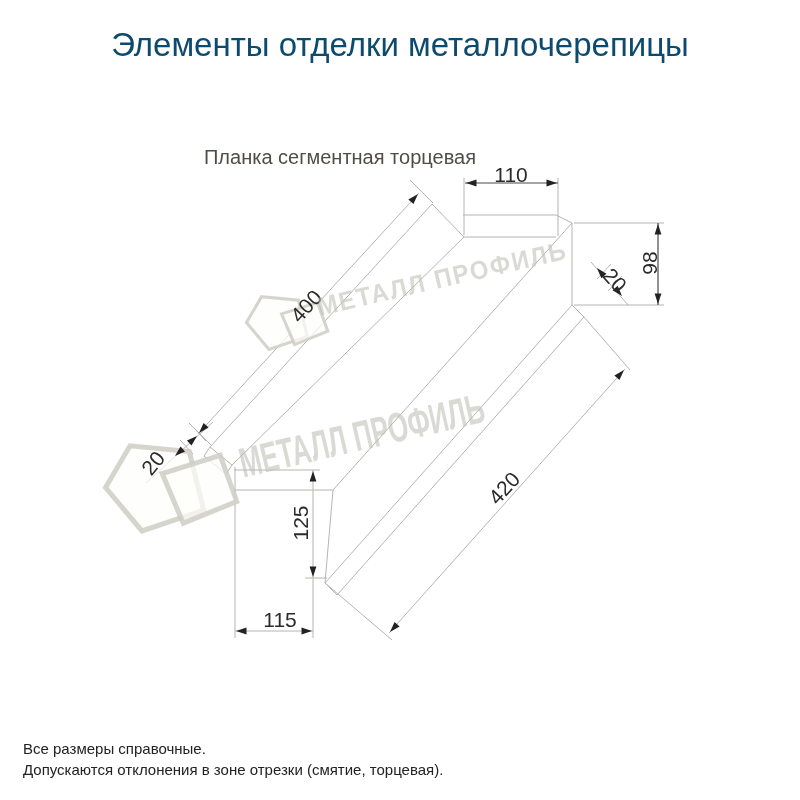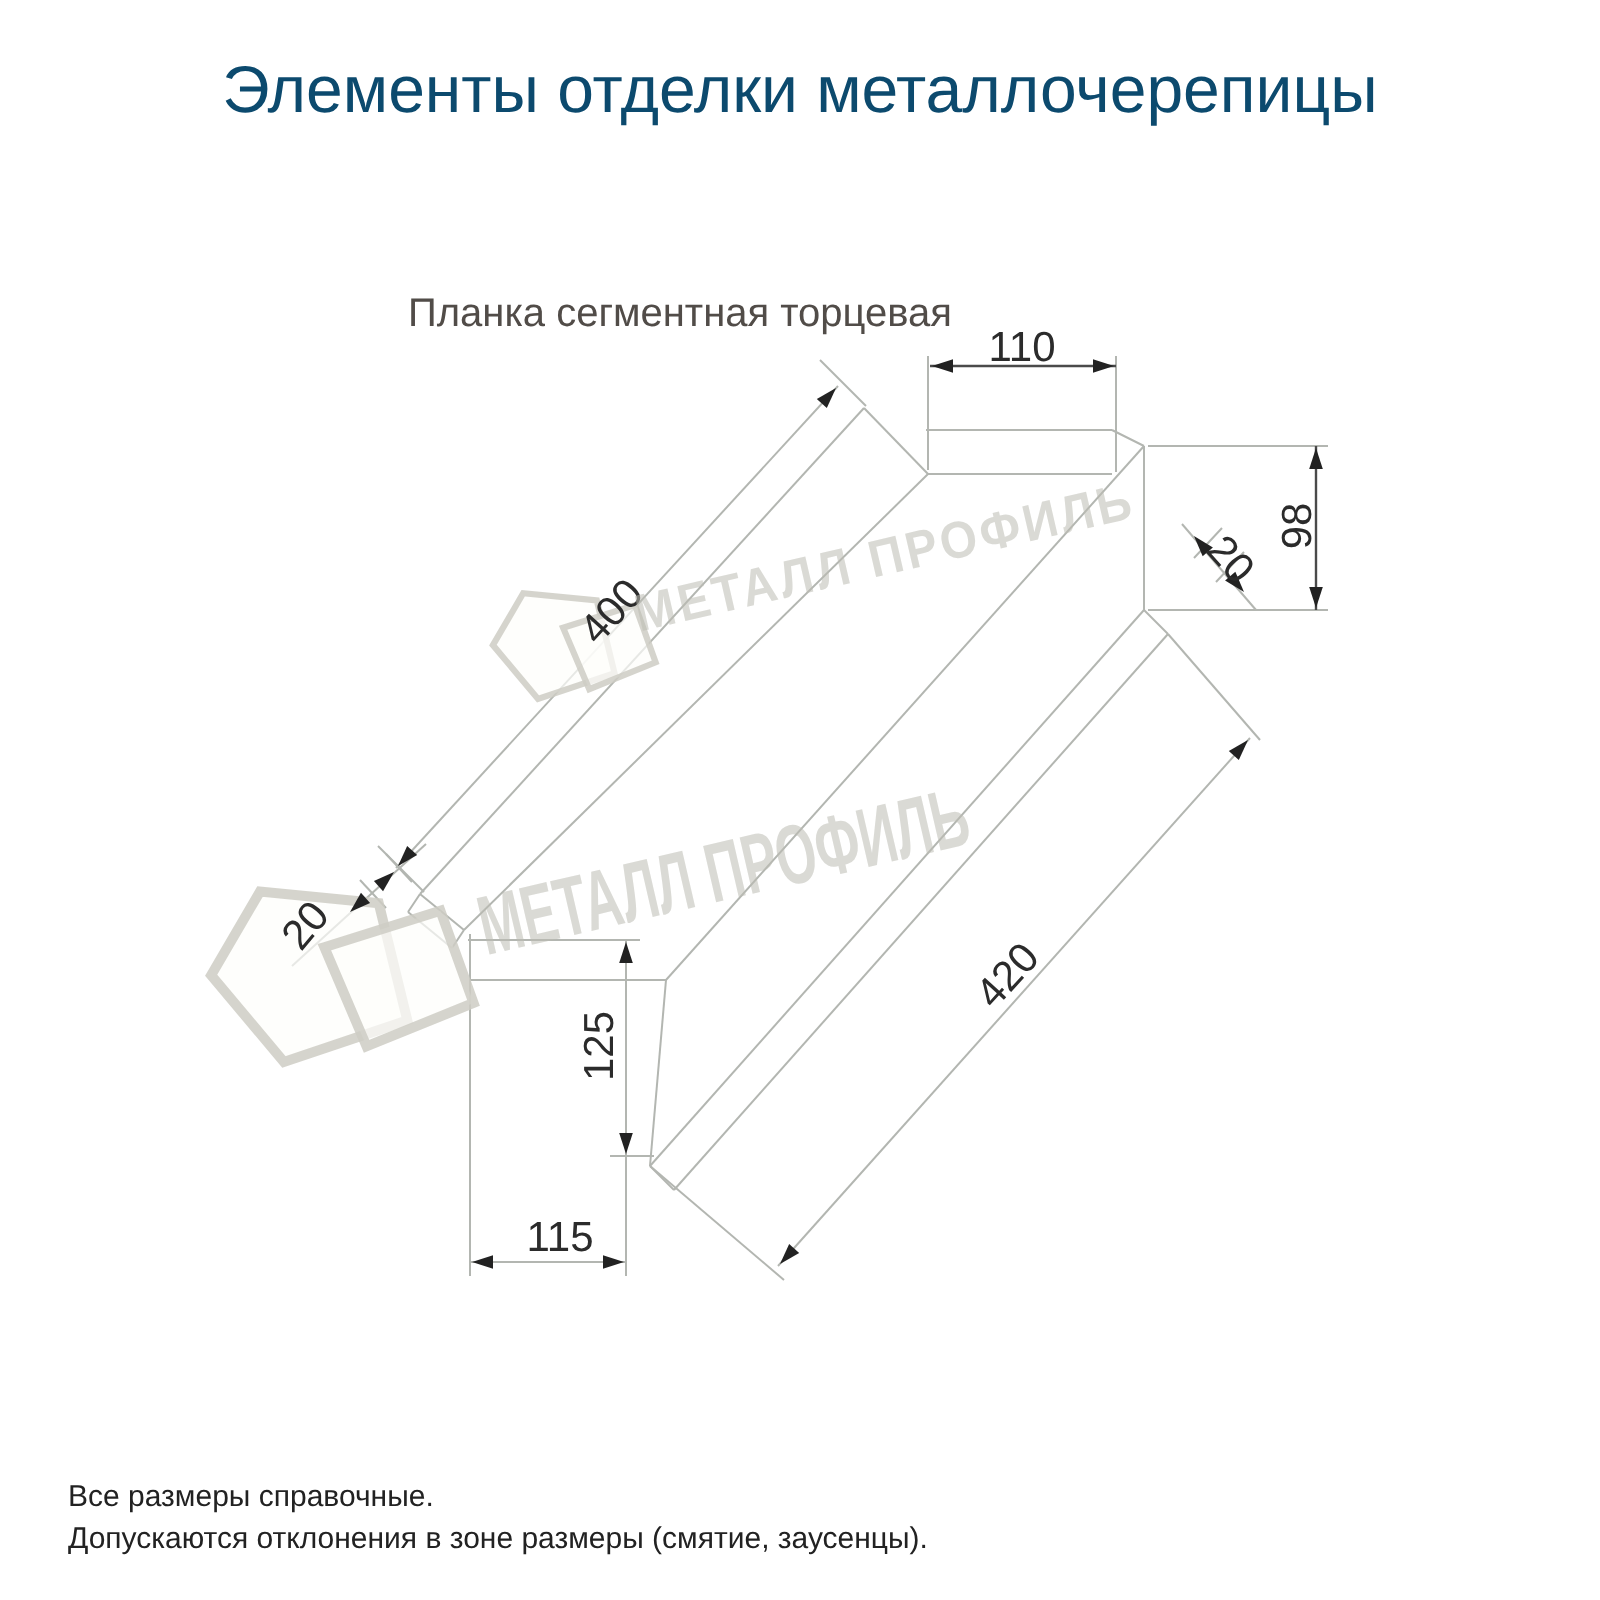--- a/index.html
+++ b/index.html
@@ -2,21 +2,21 @@
 <html><head>
 <meta charset="utf-8">
 <style>
   html,body{margin:0;padding:0;background:#ffffff;}
   #page{position:relative;width:800px;height:800px;background:#fff;overflow:hidden;
         font-family:"Liberation Sans", sans-serif;}
   .title{position:absolute;left:0;top:26px;width:800px;text-align:center;
          font-size:33px;color:#0c4a6e;letter-spacing:0px;}
   .subtitle{position:absolute;left:0;top:106px;width:680px;text-align:center;
             font-size:20px;line-height:23px;color:#514c48;margin-top:40px;}
-  .footer{position:absolute;left:34px;font-size:15px;color:#222;}
+  .footer{position:absolute;left:23px;font-size:15px;color:#222;}
   .f1{top:740px;} .f2{top:761px;}
   #drawing{position:absolute;left:0;top:0;}
   .wm{position:absolute;color:rgba(187,188,178,0.55);font-weight:bold;white-space:nowrap;}
   .wm1{left:318px;top:292px;font-size:26px;letter-spacing:2px;
        transform:rotate(-13deg) scaleX(.92);transform-origin:left center;}
   .wm2{left:240px;top:440px;font-size:42px;letter-spacing:0px;
        transform:rotate(-13deg) scaleX(.62);transform-origin:left center;}
 </style>
 </head>
 <body>
@@ -98,15 +98,15 @@
       <text x="0" y="0" fill="#2b2b2b" font-size="21px" font-family="&quot;Liberation Sans&quot;, sans-serif" text-anchor="middle" dominant-baseline="central" transform="translate(153,463) rotate(-50)">20</text>
       <text x="0" y="0" fill="#2b2b2b" font-size="21px" font-family="&quot;Liberation Sans&quot;, sans-serif" text-anchor="middle" dominant-baseline="central" transform="translate(300,523) rotate(-90)">125</text>
       <text x="0" y="0" fill="#2b2b2b" font-size="21px" font-family="&quot;Liberation Sans&quot;, sans-serif" text-anchor="middle" dominant-baseline="central" transform="translate(280,619) rotate(0)">115</text>
       <text x="0" y="0" fill="#2b2b2b" font-size="21px" font-family="&quot;Liberation Sans&quot;, sans-serif" text-anchor="middle" dominant-baseline="central" transform="translate(504,488) rotate(-47.5)">420</text>
     </svg>
 
   <div class="wm wm1">МЕТАЛЛ ПРОФИЛЬ</div>
   <div class="wm wm2">МЕТАЛЛ ПРОФИЛЬ</div>
 
   <div class="footer f1">Все размеры справочные.</div>
-  <div class="footer f2">Допускаются отклонения в зоне размеры (смятие, заусенцы).</div>
+  <div class="footer f2">Допускаются отклонения в зоне отрезки (смятие, торцевая).</div>
 
 </div>
 
 </body></html>

